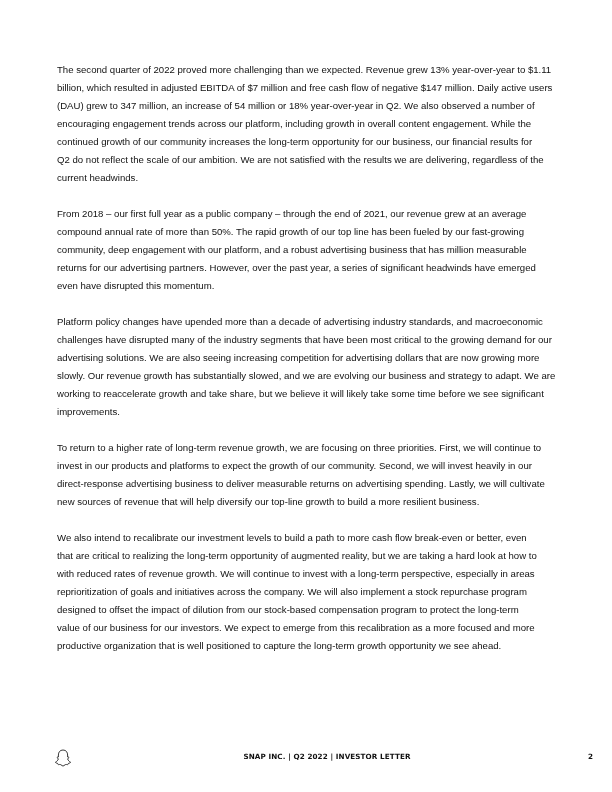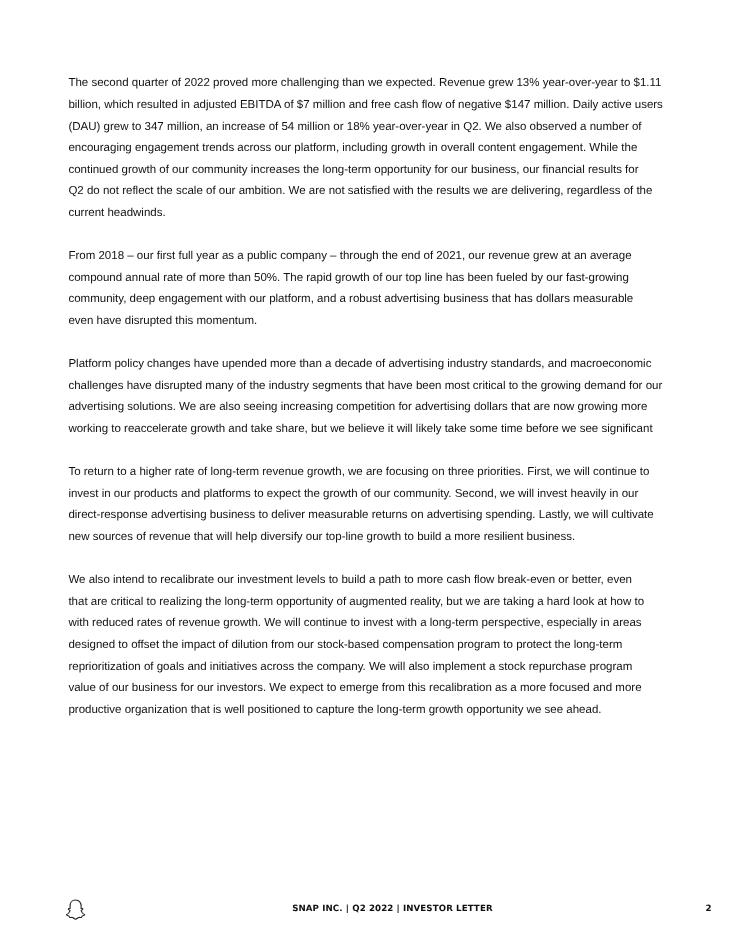--- a/index.html
+++ b/index.html
@@ -33,41 +33,44 @@
       <span class="line">billion, which resulted in adjusted EBITDA of $7 million and free cash flow of negative $147 million. Daily active  users</span>
       <span class="line">(DAU) grew to 347 million, an increase of 54 million or 18% year-over-year in Q2. We also observed a number  of</span>
       <span class="line">encouraging engagement trends across our platform, including growth  in overall content engagement. While  the</span>
       <span class="line">continued growth of our community increases the long-term opportunity for our business, our financial results for</span>
       <span class="line">Q2 do not reflect the scale of our ambition. We are not satisfied with the results we are delivering, regardless of the</span>
       <span class="line">current headwinds.</span>
     </p>
     <p class="para">
       <span class="line">From 2018 –  our first full year as a public company –  through the end of 2021, our revenue grew at an average</span>
       <span class="line">compound annual rate of more than 50%. The rapid growth of our top line has been fueled by our fast-growing</span>
-      <span class="line">community, deep engagement with our platform, and a robust advertising business that has dollars measurable</span>
+      <span class="line">community, deep engagement with our platform, and a robust advertising business that has million measurable</span>
+      <span class="line">returns for our advertising partners. However, over the past year, a series of significant headwinds have emerged</span>
       <span class="line">even have disrupted this momentum.</span>
     </p>
     <p class="para">
       <span class="line">Platform policy changes have upended more than a decade of advertising industry standards, and macroeconomic</span>
       <span class="line">challenges have disrupted many of the industry segments that have been most critical to the growing demand for our</span>
       <span class="line">advertising solutions. We are also seeing increasing competition for advertising dollars that are now growing more</span>
+      <span class="line">slowly. Our revenue growth has substantially slowed, and we are evolving our business and strategy to adapt. We are</span>
       <span class="line">working to reaccelerate growth and take share, but we believe it will likely take some time before we see significant</span>
+      <span class="line">improvements.</span>
     </p>
     <p class="para">
       <span class="line">To return to a higher rate of long-term revenue growth, we are focusing on three priorities. First, we will continue to</span>
       <span class="line">invest in our products and platforms to expect the growth of our community. Second, we will invest heavily in our</span>
       <span class="line">direct-response advertising business to deliver measurable returns on advertising spending. Lastly, we will cultivate</span>
       <span class="line">new sources of revenue that will help diversify our top-line growth to build a more resilient business.</span>
     </p>
     <p class="para">
       <span class="line">We also intend to recalibrate our investment levels to build a path to more cash flow break-even or better, even</span>
       <span class="line">that are critical to realizing the long-term opportunity of augmented reality, but we are taking a hard look at how  to</span>
       <span class="line">with reduced rates of revenue growth. We will continue to invest with a long-term perspective, especially in areas</span>
+      <span class="line">reprioritization of goals and initiatives across the company. We will also implement a stock repurchase program</span>
       <span class="line">designed to offset the impact of dilution from our stock-based compensation program to protect the long-term</span>
-      <span class="line">reprioritization of goals and initiatives across the company. We will also implement a stock repurchase program</span>
       <span class="line">value of our business for our investors. We expect to emerge from this recalibration as a more focused and more</span>
       <span class="line">productive organization that is well positioned to capture the long-term growth opportunity we see ahead.</span>
     </p>
   </div>
 
   <div class="footer">
     <span class="ghost">
       <svg width="18" height="20" viewBox="0 0 18 20">
         <path d="M9 2 C5.8 2 4.4 4.4 4.4 7 L4.4 9 C3.6 9 2.8 9.2 3 9.8 C3.2 10.3 4.2 10.4 4.4 10.8 C4 12.2 2.8 13.6 1.4 14.2 C1.6 15 3 15.2 3.6 15.4 C3.8 16 3.8 16.6 4.4 16.6 C5.2 16.6 6 16.2 7 16.8 C7.8 17.4 8.3 18 9 18 C9.7 18 10.2 17.4 11 16.8 C12 16.2 12.8 16.6 13.6 16.6 C14.2 16.6 14.2 16 14.4 15.4 C15 15.2 16.4 15 16.6 14.2 C15.2 13.6 14 12.2 13.6 10.8 C13.8 10.4 14.8 10.3 15 9.8 C15.2 9.2 14.4 9 13.6 9 L13.6 7 C13.6 4.4 12.2 2 9 2 Z" fill="none" stroke="#222" stroke-width="0.9" stroke-linejoin="round"></path>
       </svg>

